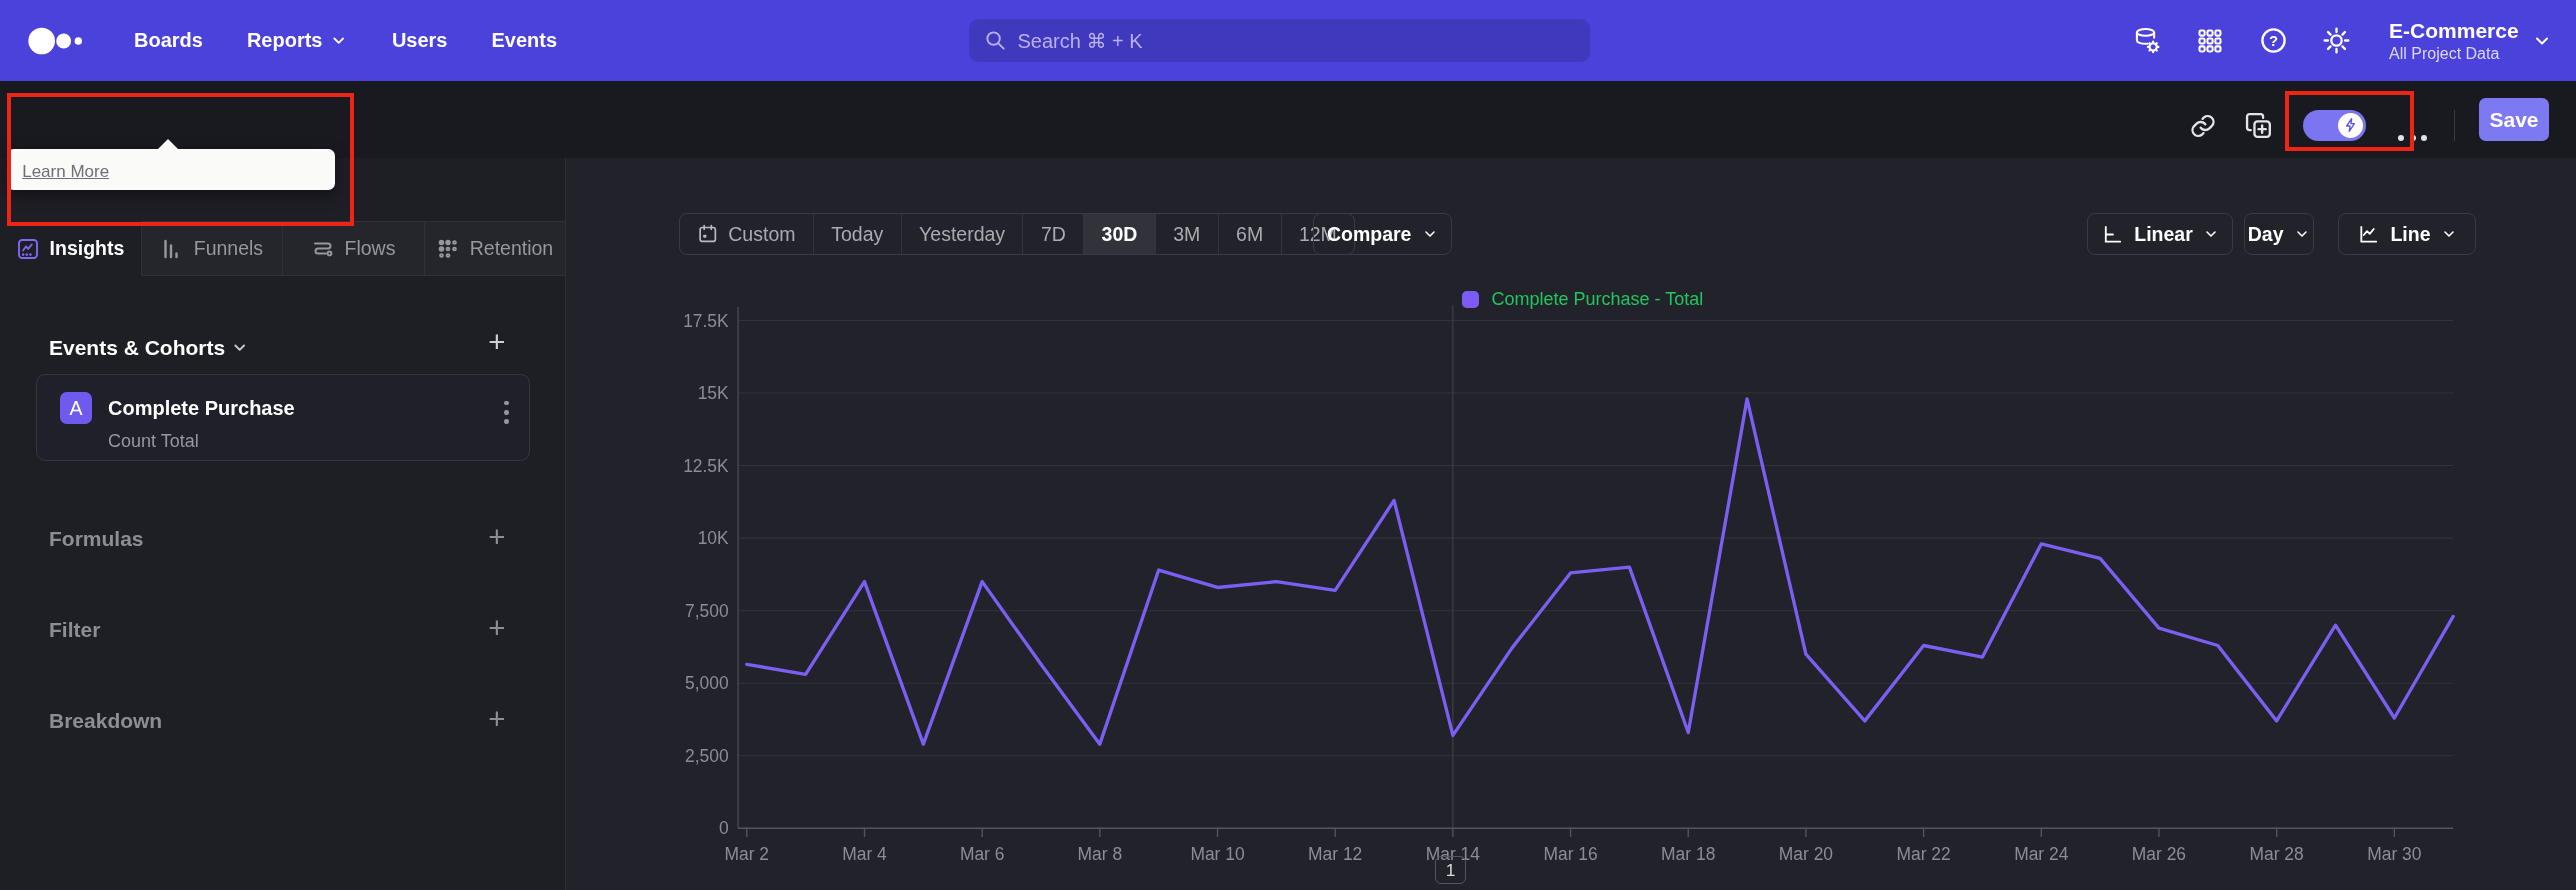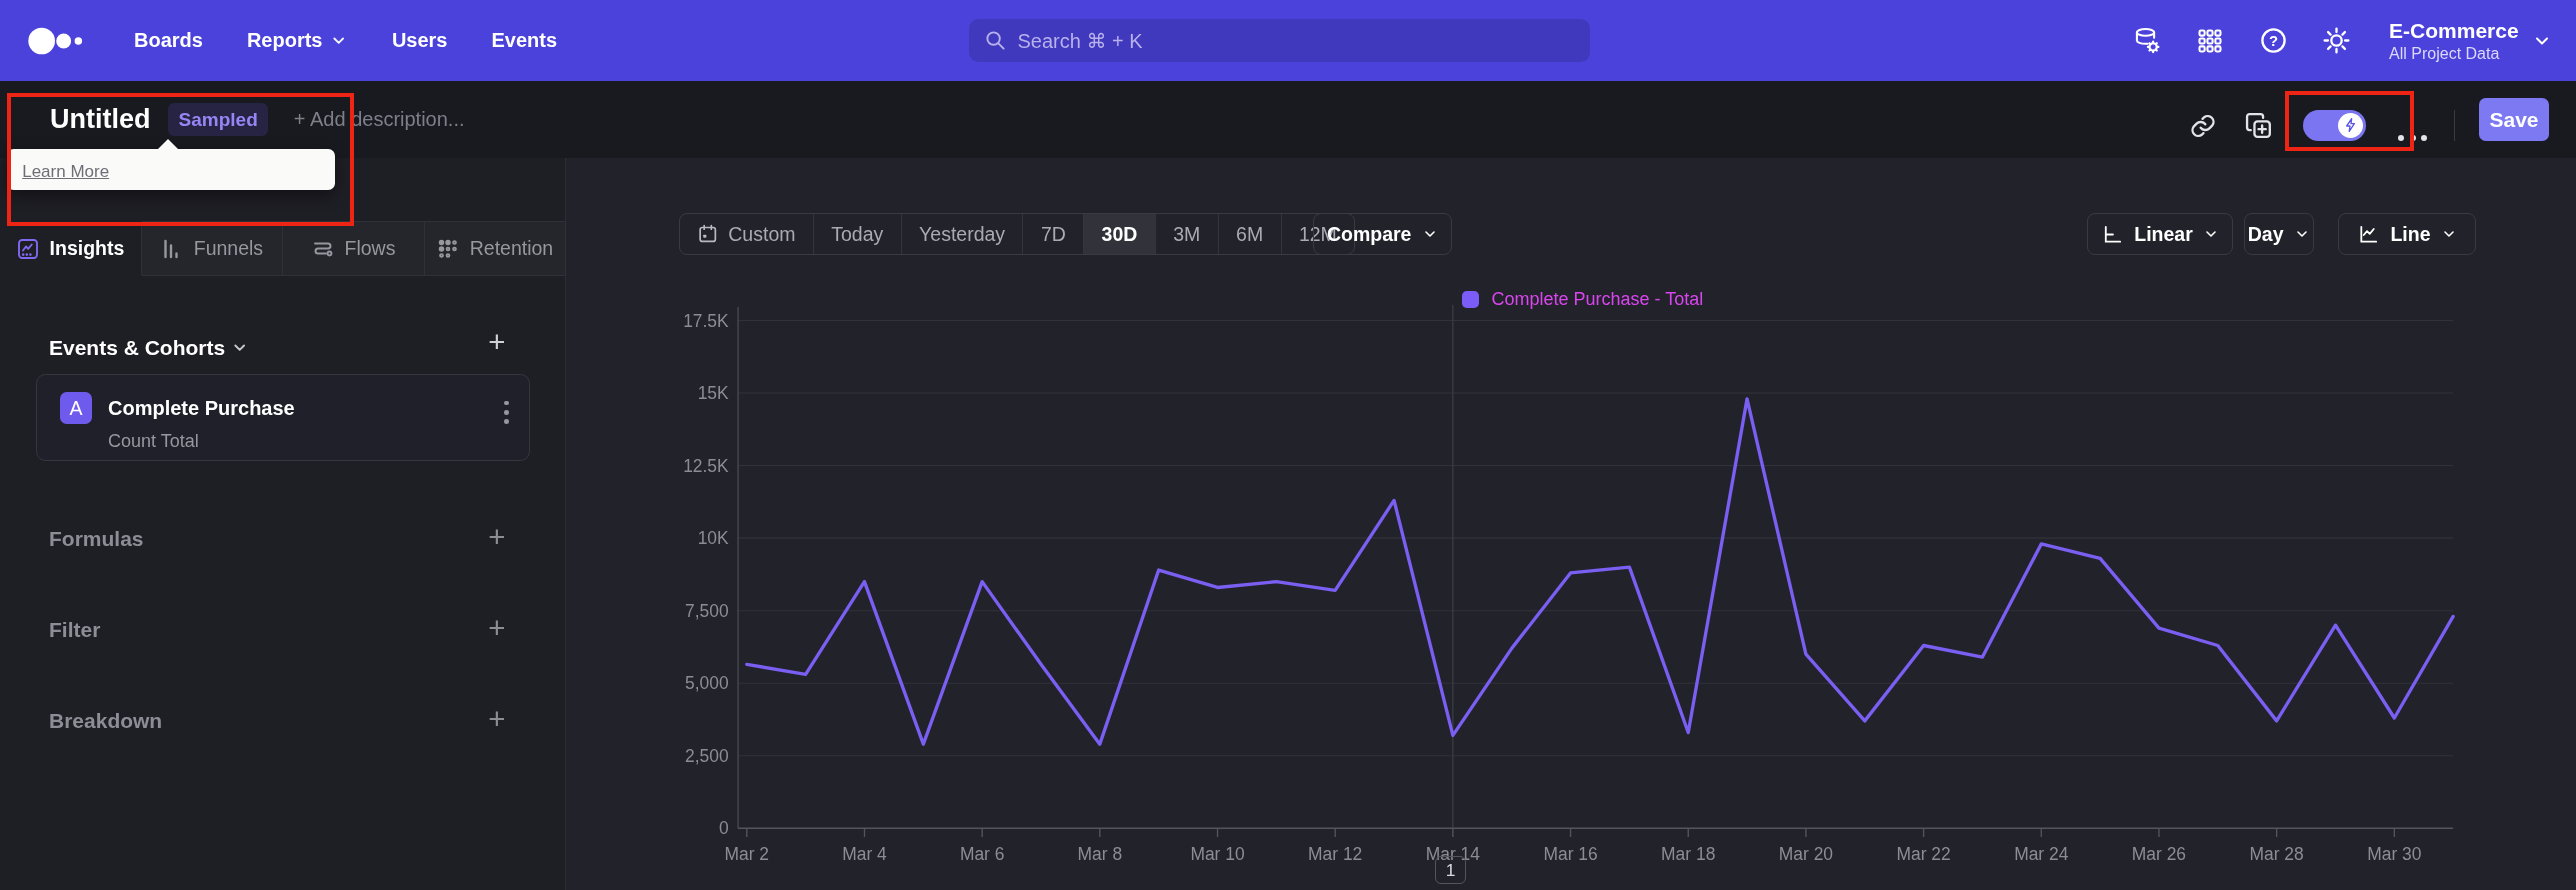--- a/index.html
+++ b/index.html
@@ -80,21 +80,21 @@
   .seg .item:last-child { border-right:none; }
   .seg .item.active { background:#32323b; color:#fff; font-weight:700; }
   .btn { position:absolute; top:55px; height:42px; display:flex; align-items:center; justify-content:center; gap:10.7px;
          border:0.7px solid #3a3a42; border-radius:8px; color:#fff; font-size:19.5px; font-weight:600;
          background:transparent; cursor:pointer; }
   .chev { display:flex; color:currentColor; }
 
   
   .legend { position:absolute; left:896px; top:131px; display:flex; align-items:center; gap:12px; }
   .legend .swatch { width:17.4px; height:17.4px; border-radius:4.7px; background:#7b5cf6; }
-  .legend .ltext { color:#d946ef; font-size:18px; }
+  .legend .ltext { color:#22c55e; font-size:18px; }
   .chart-svg-wrap { position:absolute; left:105px; top:137px; width:1811px; height:595px; }
   .pagebox { position:absolute; left:869px; top:698px; width:31px; height:28px; border:1.3px solid #55555e;
              border-radius:6px; color:#d9d9df; font-size:17.4px; display:flex; align-items:center; justify-content:center; cursor:pointer; }
 
   
   .redbox { position:absolute; border:4px solid #ee2514; z-index:40; pointer-events:none; }
   .tooltip { position:absolute; left:7.4px; top:149px; width:328px; background:#fafaf9; border-radius:6.7px; z-index:35;
              padding:9.4px 14.8px 8px 14.8px; box-shadow:0 5.4px 16px rgba(0,0,0,.45); }
   .tooltip .arrow { position:absolute; top:-10px; left:150px; width:0; height:0;
                     border-left:11.4px solid transparent; border-right:11.4px solid transparent; border-bottom:11.4px solid #fafaf9; }
@@ -186,25 +186,20 @@
         <span class="chev" style="color:#fff;">
           <svg width="20" height="20" viewBox="0 0 24 24" fill="none" stroke="currentColor" stroke-width="2.4" stroke-linecap="round" stroke-linejoin="round">
               <path d="M6 9l6 6 6-6"></path>
             </svg>
         </span>
       </div>
     </div>
   </header>
 
   <div class="titlebar">
-    <div class="tb-left">
-      <span class="report-title">Untitled</span>
-      <span class="badge-sampled">Sampled</span>
-      <span class="add-desc">+ Add description...</span>
-    </div>
     <div class="tb-right">
       <div class="tb-icon">
         <svg width="28" height="28" viewBox="0 0 24 24" fill="none" stroke="currentColor" stroke-width="2" stroke-linecap="round" stroke-linejoin="round">
           <path d="M10 13.5a5 5 0 0 0 7.5.5l2.5-2.5a5 5 0 0 0-7-7l-1.4 1.4"></path>
           <path d="M14 10.5a5 5 0 0 0-7.5-.5L4 12.5a5 5 0 0 0 7 7l1.4-1.4"></path>
         </svg>
       </div>
       <div class="tb-icon">
         <svg width="29.5" height="29.5" viewBox="0 0 24 24" fill="none" stroke="currentColor" stroke-width="1.9" stroke-linecap="round" stroke-linejoin="round">
           <rect x="8.5" y="8.5" width="12.5" height="12.5" rx="2.5"></rect>

